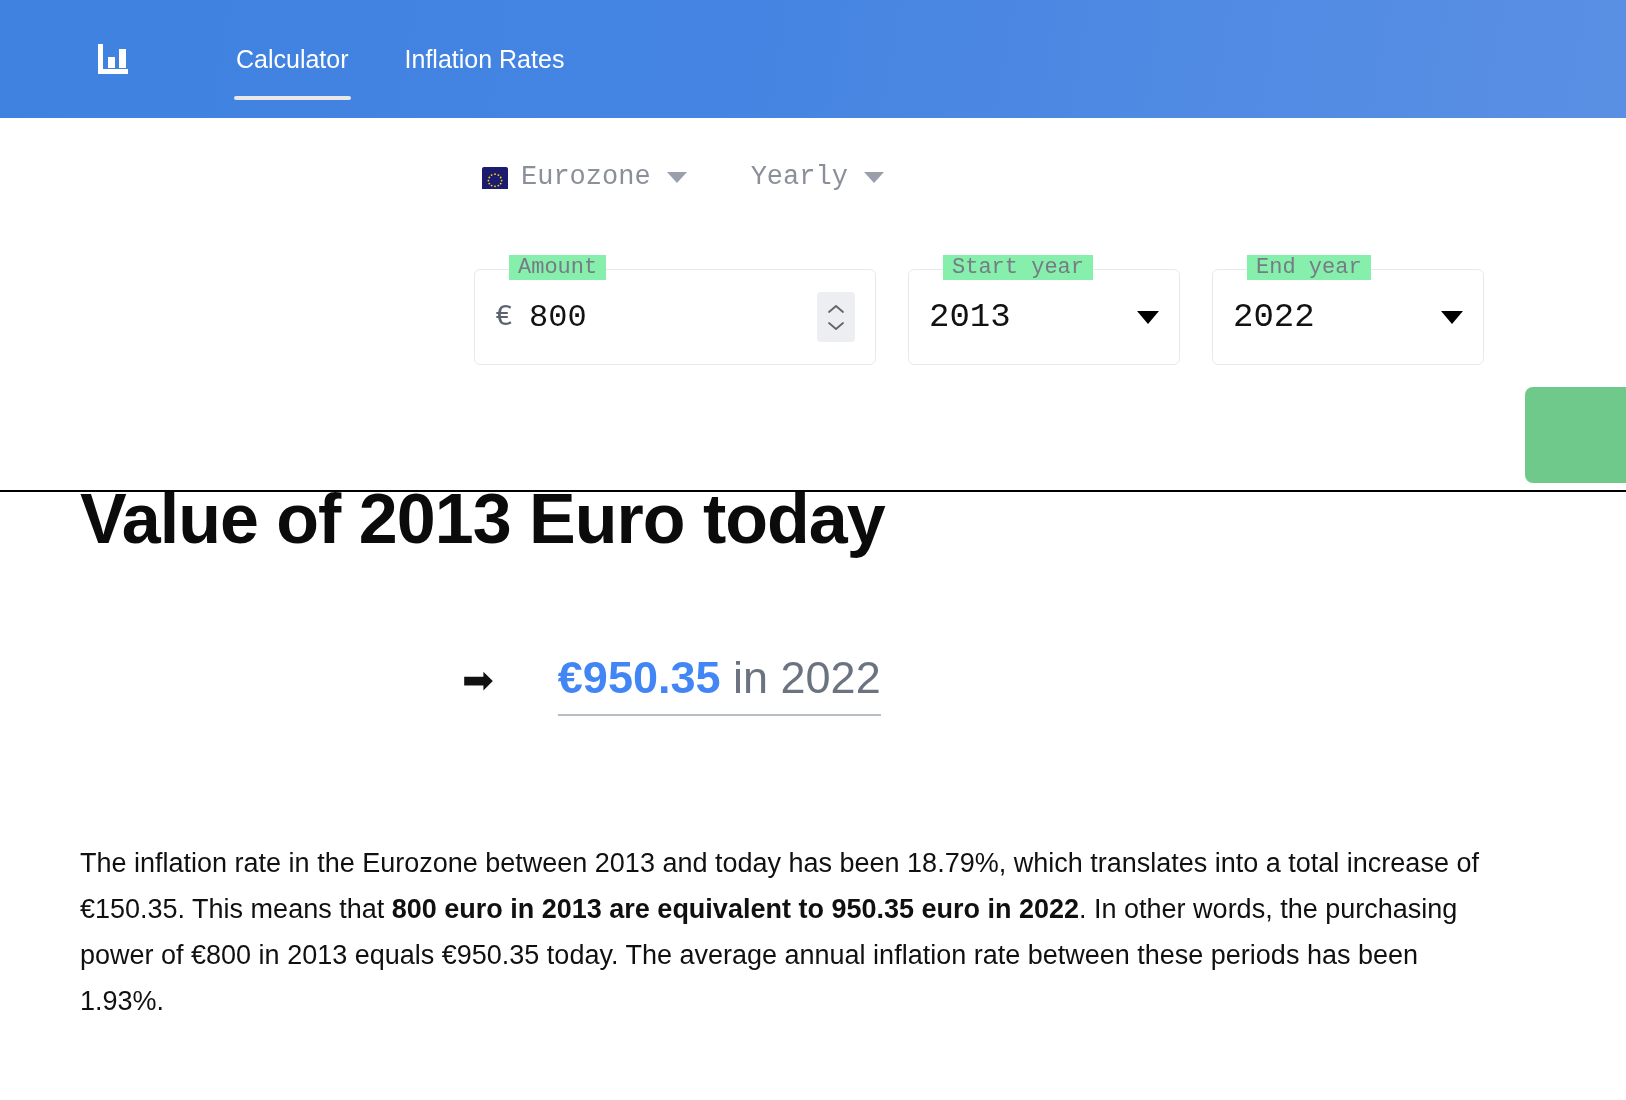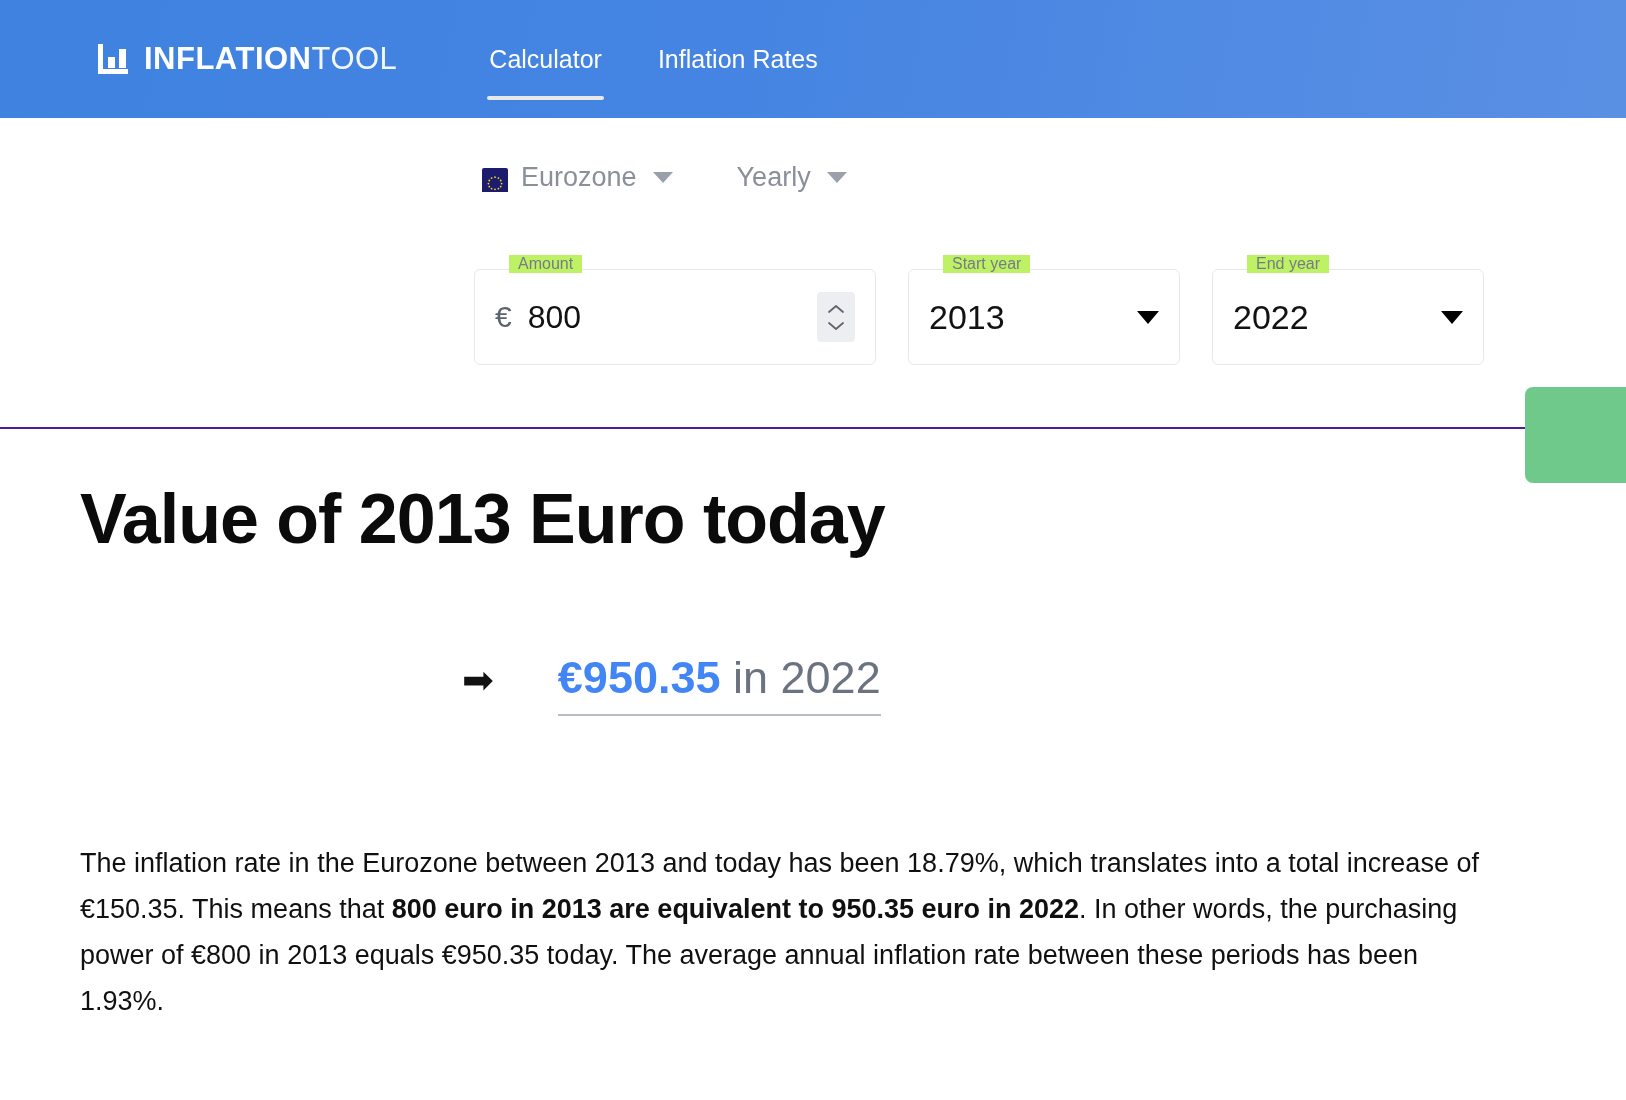--- a/index.html
+++ b/index.html
@@ -57,23 +57,24 @@
     left: 0; right: 0;
     bottom: -26px;
     height: 4px;
     background: #e8e8e8;
     border-radius: 2px;
   }
 
   
   .calc-panel {
     position: absolute; left: 0; top: 118px;
-    width: 1626px; height: 311px;
+    width: 1626px; height: 374px;
     background: #ffffff;
-    border-bottom: 2px solid #4c1d95;
+    border-bottom: 2px solid #000000;
+    font-family: Liberation Mono, monospace;
   }
 
   .selector-row {
     position: absolute;
     left: 482px; top: 44px;
     display: flex; align-items: center;
   }
   .selector {
     display: flex; align-items: center;
     cursor: pointer;
@@ -109,23 +110,23 @@
     height: 96px;
     border: 1.5px solid #e6e8eb;
     border-radius: 6px;
     background: #fff;
     display: flex; align-items: center;
     padding: 0 20px;
   }
   .field-legend {
     position: absolute;
     top: -15px; left: 34px;
-    background: #bef264;
+    background: #86efac;
     padding: 0 9px;
-    font-size: 16px;
+    font-size: 22px;
     color: #767b86;
     white-space: nowrap;
   }
   .field.amount { width: 402px; }
   .field.year { width: 272px; margin-left: 32px; }
 
   .currency-prefix {
     font-size: 30px; color: #5c6270;
     margin-right: 16px;
   }
@@ -217,23 +218,20 @@
 
 <div class="header">
   <div class="brand">
     <span class="brand-icon">
       <svg width="34" height="34" viewBox="0 0 34 34">
         <rect x="2" y="2" width="5" height="30" fill="#ffffff"></rect>
         <rect x="2" y="27" width="30" height="5" fill="#ffffff"></rect>
         <rect x="12" y="15" width="7" height="11" fill="#ffffff"></rect>
         <rect x="23" y="7" width="7" height="19" fill="#ffffff"></rect>
       </svg>
-    </span>
-    <span class="brand-text">
-      <span class="bold">INFLATION</span><span class="light">TOOL</span>
     </span>
   </div>
   <div class="nav">
     <div class="nav-item active">Calculator</div>
     <div class="nav-item">Inflation Rates</div>
   </div>
 </div>
 
 <div class="calc-panel">
 

